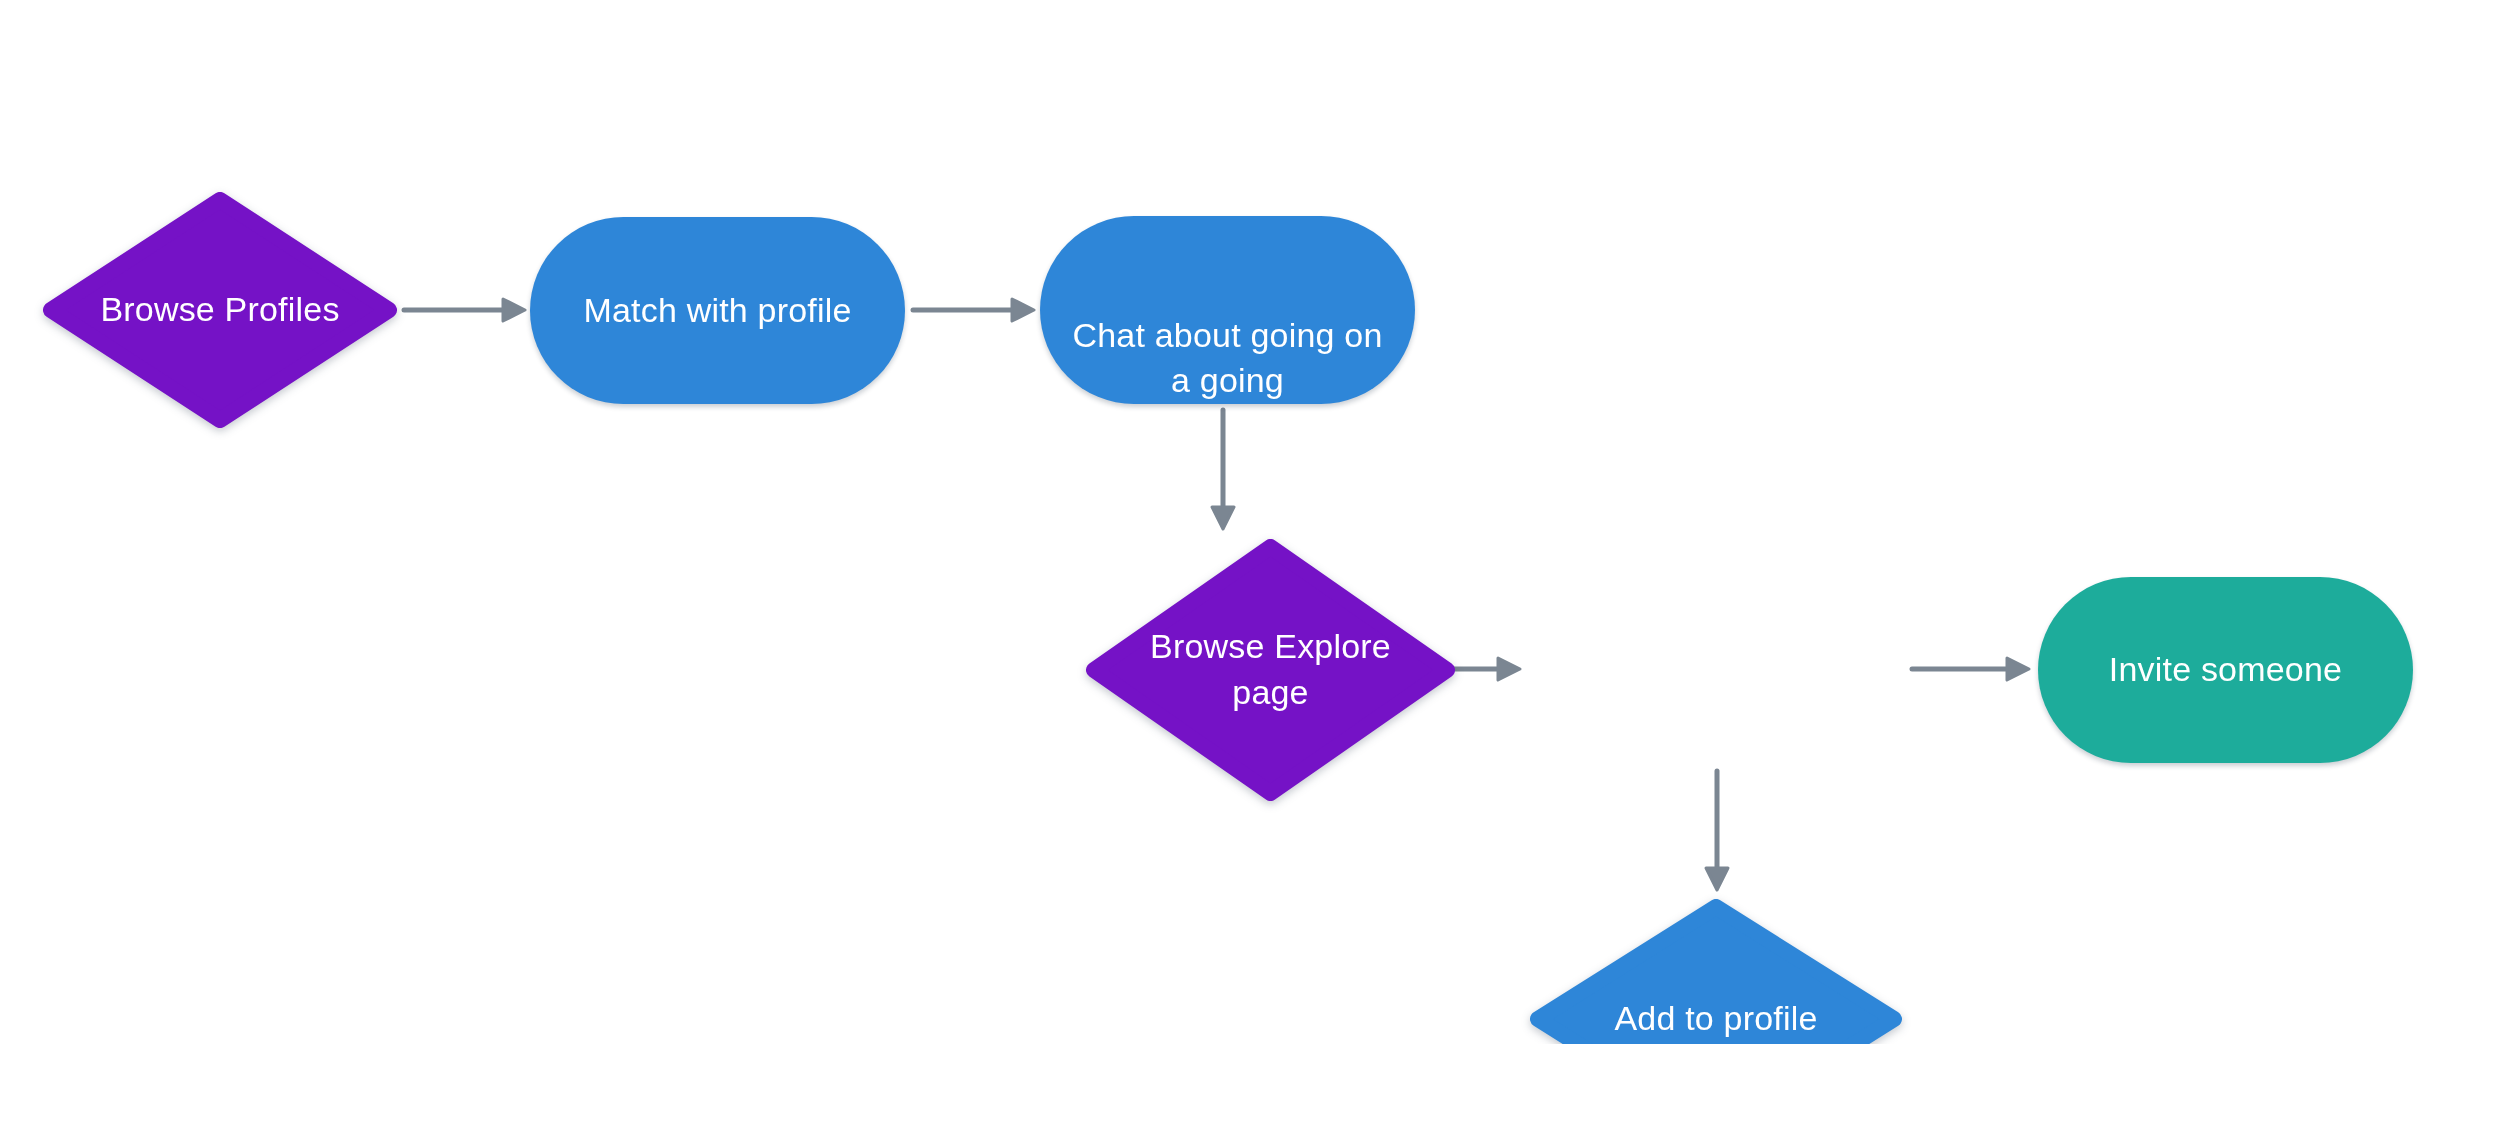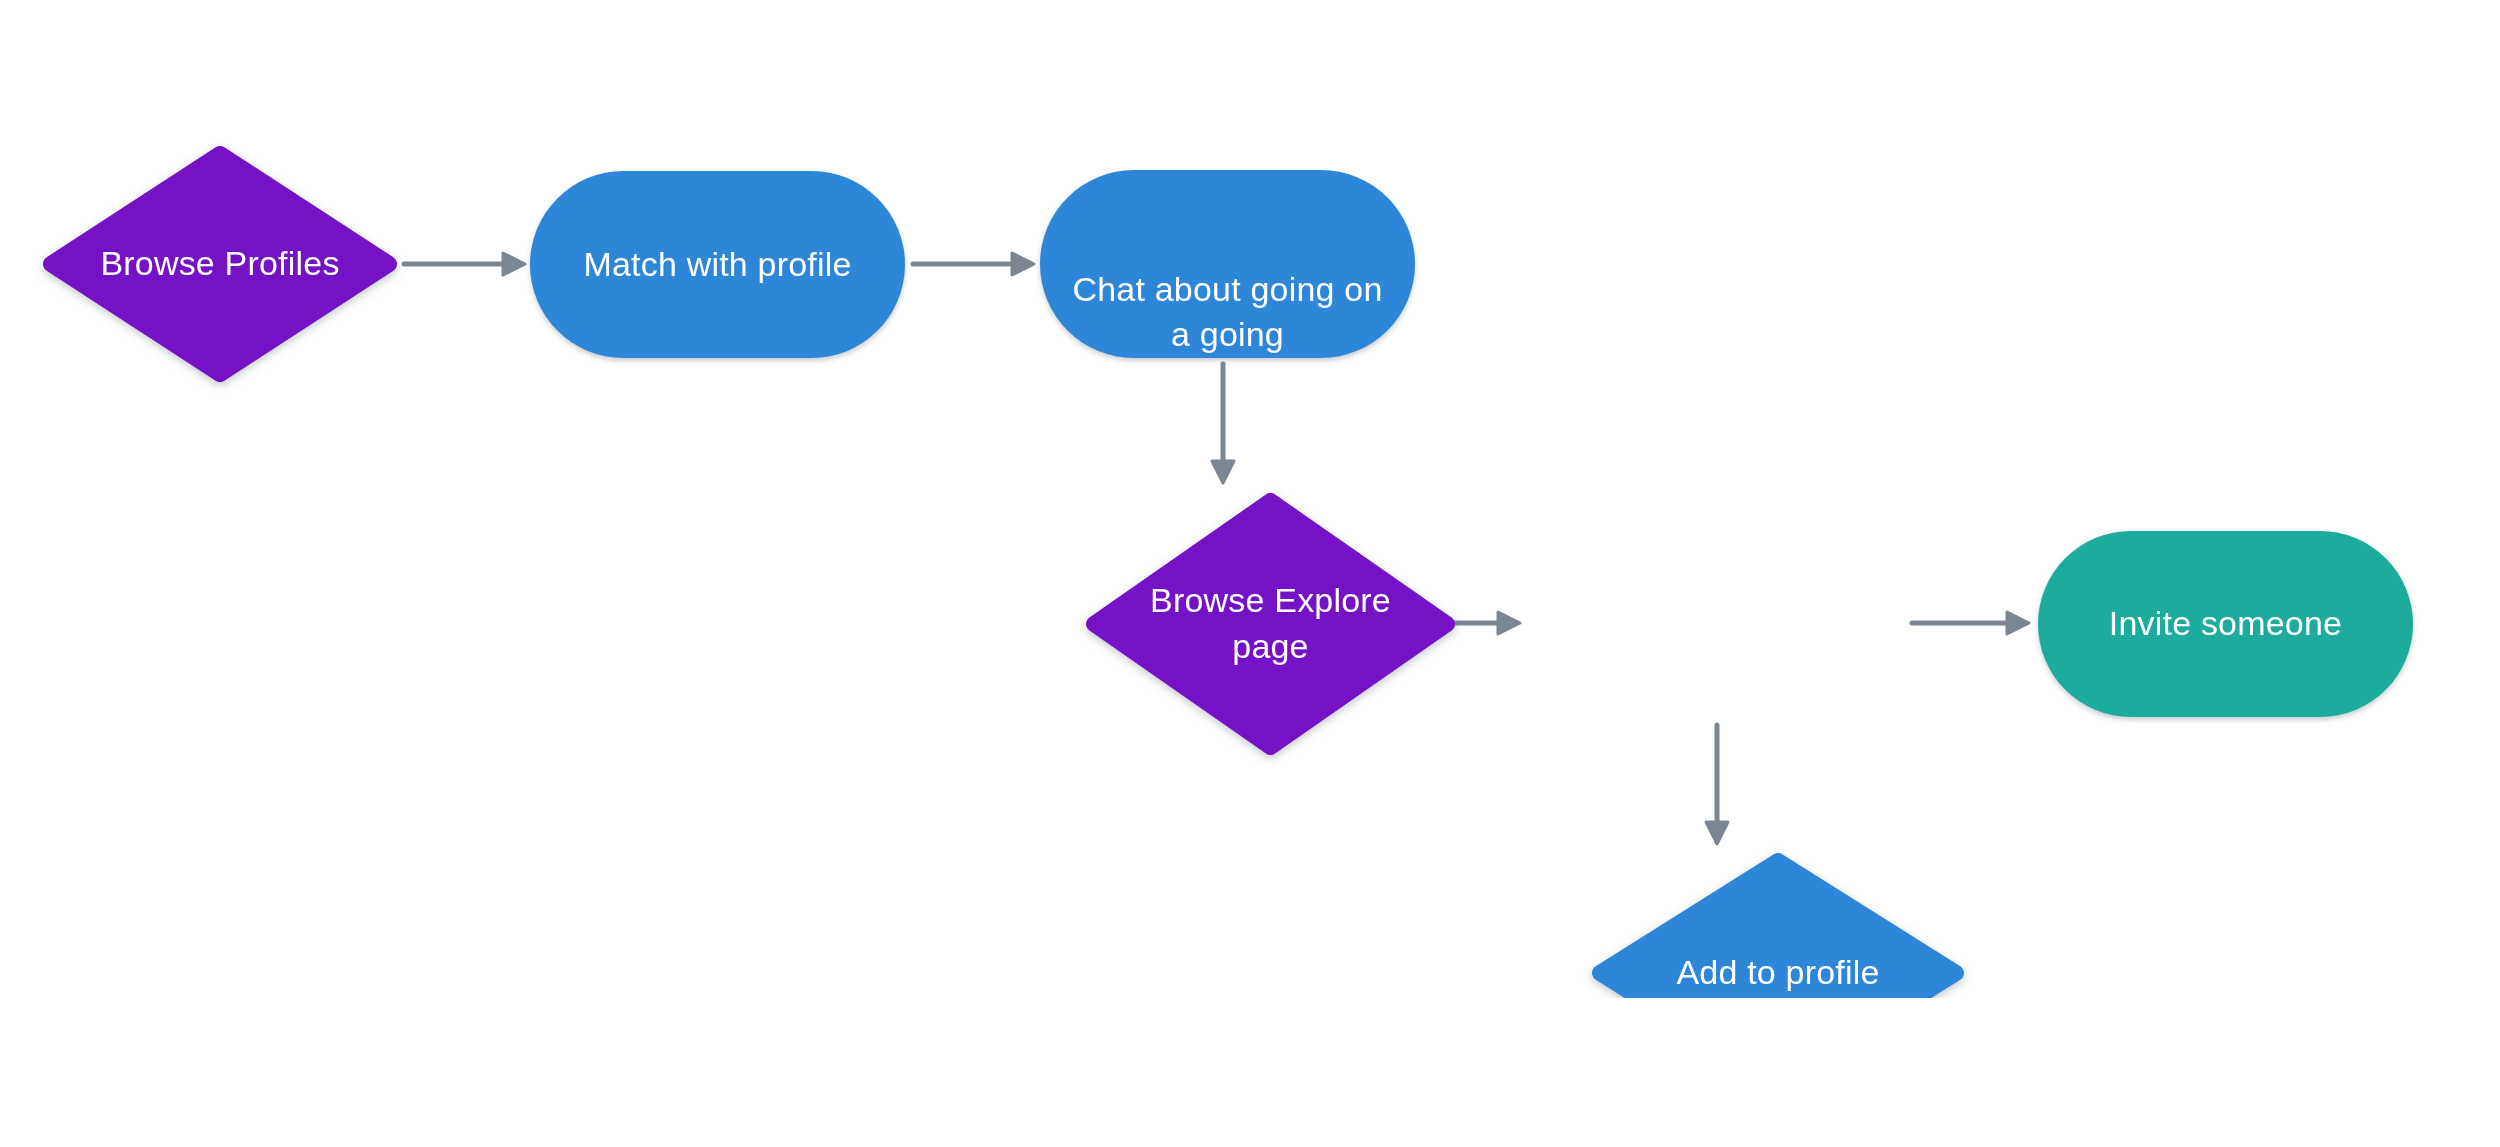--- a/index.html
+++ b/index.html
@@ -7,20 +7,21 @@
     padding: 0;
     background: #ffffff;
   }
   .canvas {
     position: relative;
     width: 2500px;
     height: 998px;
     background: #ffffff;
     font-family: "Liberation Sans", sans-serif;
     overflow: hidden;
+    margin-top: 46px;
   }
 
   
   .node {
     position: absolute;
     display: flex;
     align-items: center;
     justify-content: center;
     text-align: center;
     color: #ffffff;
@@ -60,21 +61,21 @@
     justify-content: center;
   }
 
   
   .n0 { left:   43px; top: 146px; width: 354px; height: 236px; }
   .n1 { left:  530px; top: 171px; width: 375px; height: 187px; }
   .n2 { left: 1040px; top: 170px; width: 375px; height: 188px; align-items: flex-end; }
   .n3 { left: 1086px; top: 493px; width: 369px; height: 262px; }
   .n4 { left: 1530px; top: 530px; width: 373px; height: 187px; }
   .n5 { left: 2038px; top: 531px; width: 375px; height: 186px; text-align: right; }
-  .n6 { left: 1592px; top: 853px; width: 372px; height: 240px; text-align: right; }
+  .n6 { left: 1530px; top: 853px; width: 372px; height: 240px; text-align: right; }
 
   
   .edges {
     position: absolute;
     inset: 0;
     width: 100%;
     height: 100%;
   }
   .edge line {
     stroke: #7b8692;

